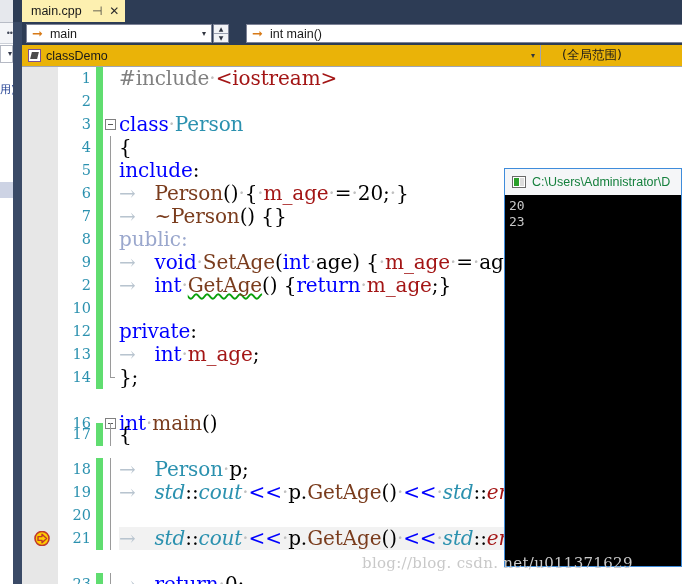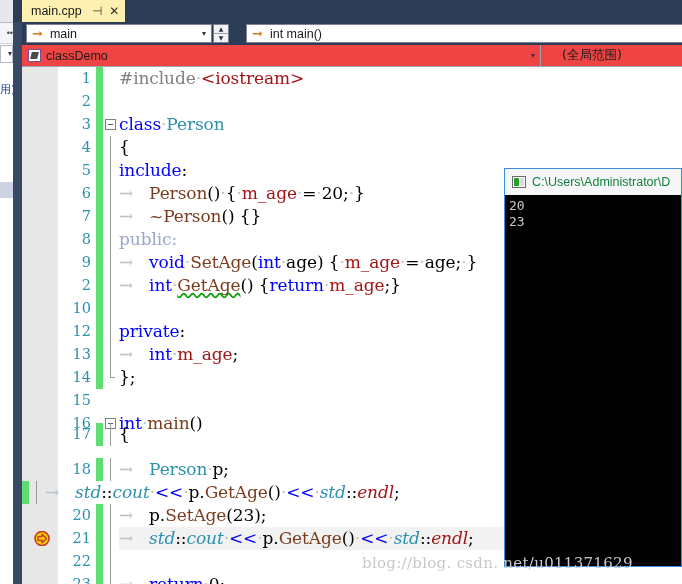--- a/index.html
+++ b/index.html
@@ -187,21 +187,21 @@
     font-family: "DejaVu Sans", sans-serif;
     line-height: 1;
   }
   .spin-btn.top { border-bottom: 1px solid #9aa0b0; }
 
   
   .navbar2 {
     position: absolute;
     left: 22px; top: 45px;
     width: 660px; height: 22px;
-    background: #ef4444;
+    background: #eab308;
     border-bottom: 1px solid #9fa5b4;
     box-sizing: border-box;
   }
   .nav2-combo {
     position: absolute;
     top: 0; height: 21px;
     display: flex;
     align-items: center;
     padding-left: 6px;
     box-sizing: border-box;
@@ -288,21 +288,21 @@
     position: relative;
     line-height: 23px;
     text-align: center;
     font-family: "DejaVu Sans Mono", monospace;
     font-size: 12px;
     color: #6f7276;
   }
   .code-text {
     flex: 1;
     font-family: "DejaVu Serif", serif;
-    font-size: 17px;
+    font-size: 20px;
     line-height: 23px;
     white-space: pre;
     color: #000000;
     letter-spacing: -0.1px;
   }
 
   
   .fold {
     position: absolute;
     left: 2px; top: 6px;
@@ -619,26 +619,20 @@
 
       <div class="code-line" style="top:299px;">
         <span class="lnum">14</span>
         <span class="chgbar on"></span>
         <span class="glyphs">
             <span class="vline half-top elbow"></span>
           </span>
         <span class="code-text">};</span>
       </div>
 
-      <div class="code-line" style="top:322px;">
-        <span class="lnum">15</span>
-        <span class="chgbar"></span>
-        <span class="glyphs"></span>
-        <span class="code-text"></span>
-      </div>
 
       <div class="code-line" style="top:345px;">
         <span class="lnum">16</span>
         <span class="chgbar"></span>
         <span class="glyphs">
             <span class="fold"></span>
           </span>
         <span class="code-text"><span class="kw">int</span><span class="dot">·</span><span class="fn">main</span>()</span>
       </div>
 
@@ -654,53 +648,45 @@
       <div class="code-line" style="top:391px;">
         <span class="lnum">18</span>
         <span class="chgbar on"></span>
         <span class="glyphs">
             <span class="vline"></span>
           </span>
         <span class="code-text"><span class="tabar">→</span>   <span class="type">Person</span><span class="dot">·</span>p;</span>
       </div>
 
       <div class="code-line" style="top:414px;">
+        <span class="lnum">19</span>
         <span class="chgbar on"></span>
         <span class="glyphs">
             <span class="vline"></span>
           </span>
         <span class="code-text"><span class="tabar">→</span>   <span class="ital type">std</span>::<span class="ital type">cout</span><span class="dot">·</span><span class="kw">&lt;&lt;</span><span class="dot">·</span>p.<span class="fn">GetAge</span>()<span class="dot">·</span><span class="kw">&lt;&lt;</span><span class="dot">·</span><span class="ital type">std</span>::<span class="ital var">endl</span>;</span>
       </div>
 
       <div class="code-line" style="top:437px;">
         <span class="lnum">20</span>
         <span class="chgbar on"></span>
         <span class="glyphs">
             <span class="vline"></span>
           </span>
-        <span class="code-text"><span class="tabar">→</span>   p.<span class="fn">SetAge</span>(23);</span>
       </div>
 
       <div class="code-line" style="top:460px;">
         <span class="lnum">21</span>
         <span class="chgbar on"></span>
         <span class="glyphs">
             <span class="vline"></span>
           </span>
         <span class="code-text"><span class="tabar">→</span>   <span class="ital type">std</span>::<span class="ital type">cout</span><span class="dot">·</span><span class="kw">&lt;&lt;</span><span class="dot">·</span>p.<span class="fn">GetAge</span>()<span class="dot">·</span><span class="kw">&lt;&lt;</span><span class="dot">·</span><span class="ital type">std</span>::<span class="ital var">endl</span>;</span>
       </div>
 
-      <div class="code-line" style="top:483px;">
-        <span class="lnum">22</span>
-        <span class="chgbar on"></span>
-        <span class="glyphs">
-            <span class="vline"></span>
-          </span>
-        <span class="code-text"></span>
-      </div>
 
       <div class="code-line" style="top:506px;">
         <span class="lnum">23</span>
         <span class="chgbar on"></span>
         <span class="glyphs">
             <span class="vline"></span>
           </span>
         <span class="code-text"><span class="tabar">→</span>   <span class="kw">return</span><span class="dot">·</span>0;</span>
       </div>
 

